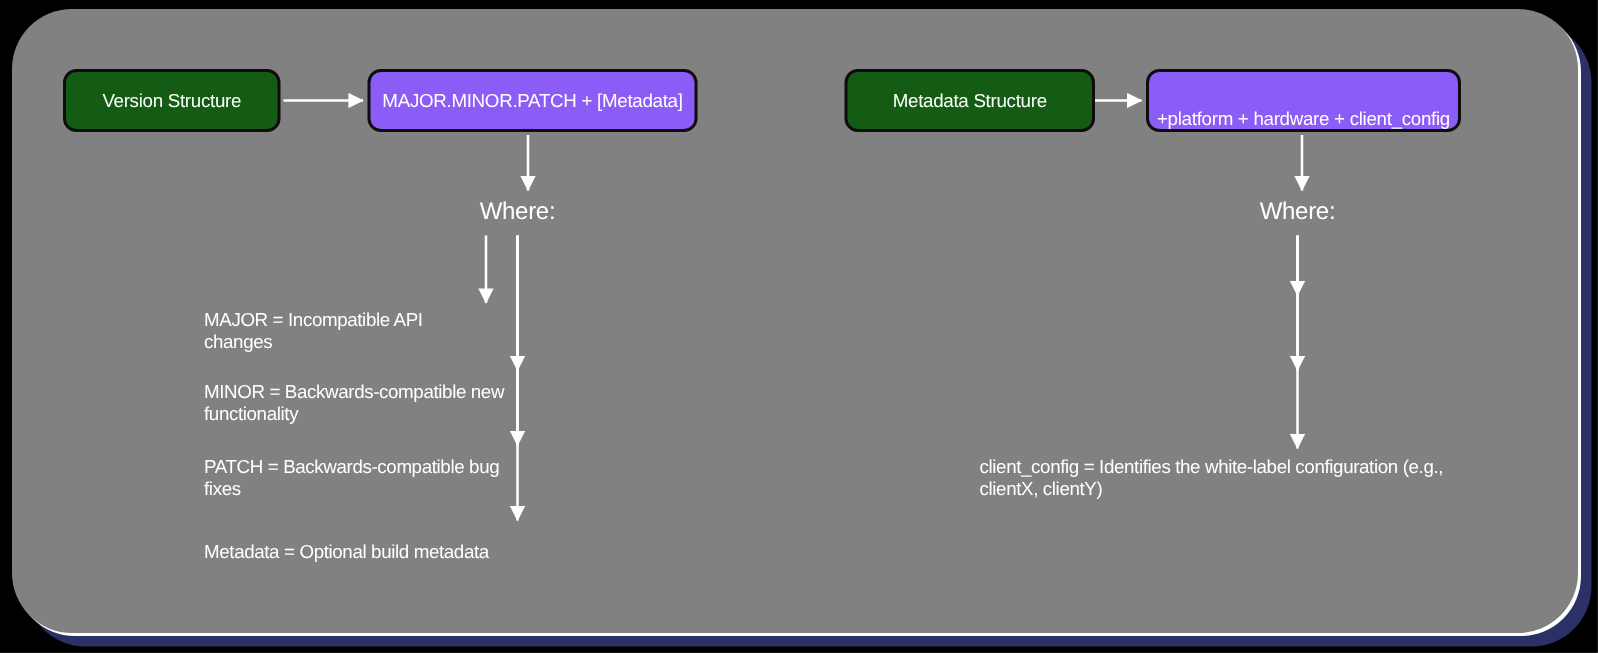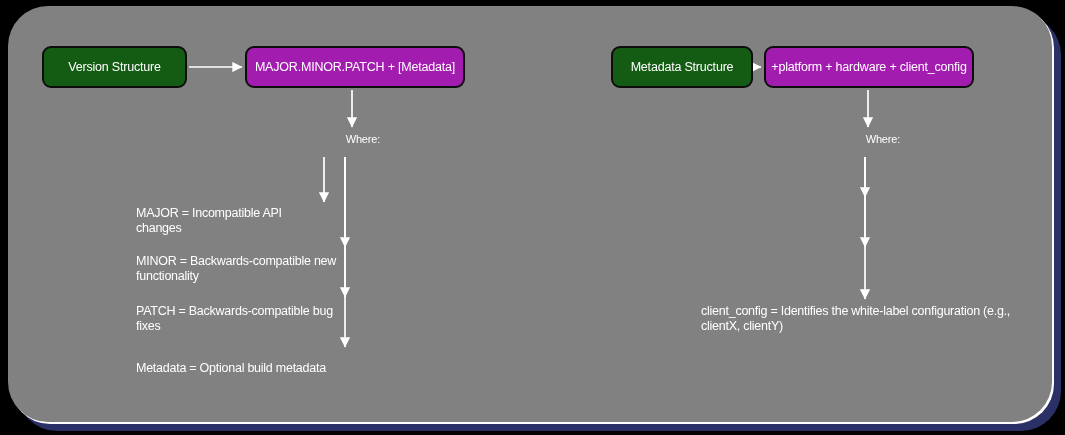--- a/index.html
+++ b/index.html
@@ -33,26 +33,26 @@
     border: 2.5px solid #0d0d0d;
     border-radius: 9px;
     display: flex;
     align-items: center;
     justify-content: center;
     font-size: 12.5px;
     letter-spacing: -0.2px;
     white-space: nowrap;
   }
   .node.green { background: #145c14; }
-  .node.blue  { background: #a21caf; }
+  .node.blue  { background: #8b5cf6; }
   .where {
     position: absolute;
     width: 70px;
-    text-align: right;
-    font-size: 11px;
+    text-align: center;
+    font-size: 16px;
     letter-spacing: -0.2px;
   }
   .lbl {
     position: absolute;
     font-size: 12.5px;
     line-height: 15px;
     letter-spacing: -0.25px;
   }
 </style>
 </head>
@@ -89,23 +89,23 @@
   <div class="node blue" style="left:245px; top:46px; width:220px;">
     <span>MAJOR.MINOR.PATCH + [Metadata]</span>
   </div>
   <div class="where" style="left:310px; top:133px;">Where:</div>
 
   <div class="lbl" style="left:136px; top:206px; width:175px;">MAJOR = Incompatible API changes</div>
   <div class="lbl" style="left:136px; top:254px; width:215px;">MINOR = Backwards-compatible new functionality</div>
   <div class="lbl" style="left:136px; top:361px; width:300px;">Metadata = Optional build metadata</div>
   <div class="lbl" style="left:136px; top:304px; width:215px;">PATCH = Backwards-compatible bug fixes</div>
 
-  <div class="node green" style="left:563px; top:46px; width:142px;margin-left:48px;">
+  <div class="node green" style="left:563px; top:46px; width:167px;">
     <span>Metadata Structure</span>
   </div>
-  <div class="node blue" style="left:764px; top:46px; width:210px;">
+  <div class="node blue" style="left:764px; top:46px; width:210px;align-items:flex-end;">
     <span>+platform + hardware + client_config</span>
   </div>
   <div class="where" style="left:830px; top:133px;">Where:</div>
 
-  <div class="lbl" style="left:653px; top:304px; width:340px;margin-left:48px;">client_config = Identifies the white-label configuration (e.g., clientX, clientY)</div>
+  <div class="lbl" style="left:653px; top:304px; width:340px;">client_config = Identifies the white-label configuration (e.g., clientX, clientY)</div>
 
 </div>
 
 </body></html>

